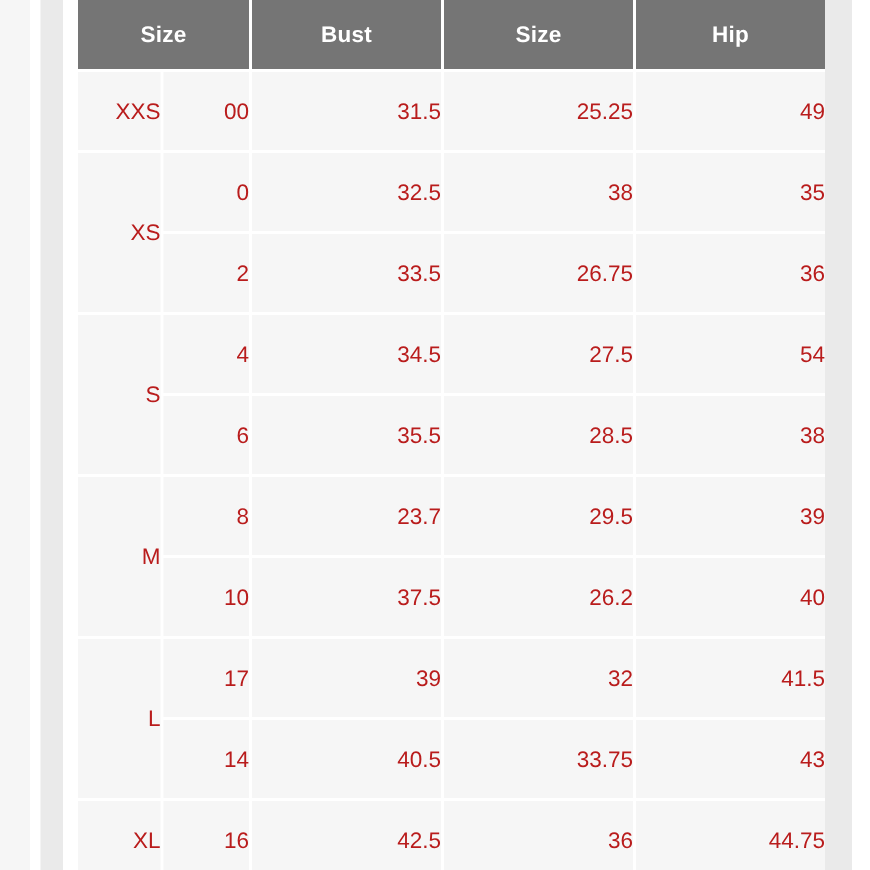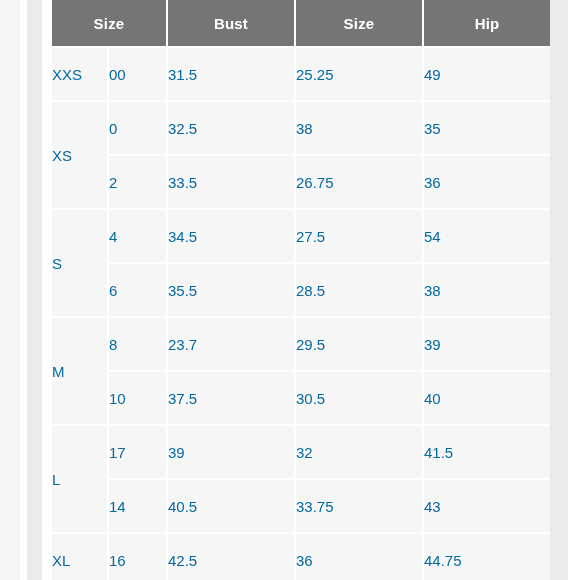--- a/index.html
+++ b/index.html
@@ -59,25 +59,25 @@
     font-weight: bold;
     height: 46px;
     text-align: center;
     vertical-align: middle;
     padding: 0;
     letter-spacing: 0.2px;
   }
 
   tbody td {
     background: #f6f6f6;
-    color: #0369a1;
+    color: #b91c1c;
     font-size: 15px;
     font-weight: normal;
     height: 52px;
-    text-align: left;
+    text-align: right;
     vertical-align: middle;
     padding: 0;
   }
   tbody td.letter-cell {
     vertical-align: middle;
   }
 </style>
 </head>
 <body>
 
@@ -141,21 +141,21 @@
           <tr>
             <td class="letter-cell" rowspan="2">M</td>
             <td>8</td>
             <td>23.7</td>
             <td>29.5</td>
             <td>39</td>
           </tr>
           <tr>
             <td>10</td>
             <td>37.5</td>
-            <td>30.5</td>
+            <td>26.2</td>
             <td>40</td>
           </tr>
           <tr>
             <td class="letter-cell" rowspan="2">L</td>
             <td>17</td>
             <td>39</td>
             <td>32</td>
             <td>41.5</td>
           </tr>
           <tr>

